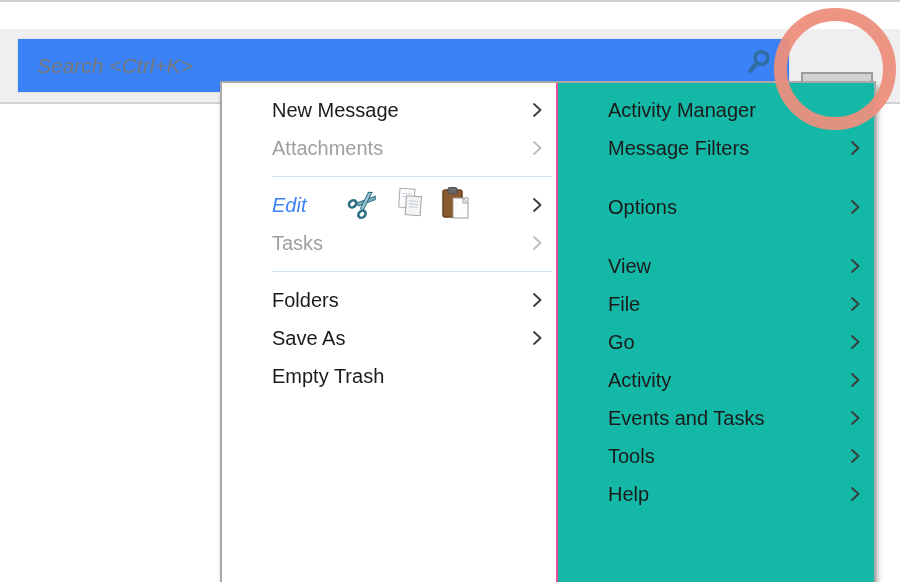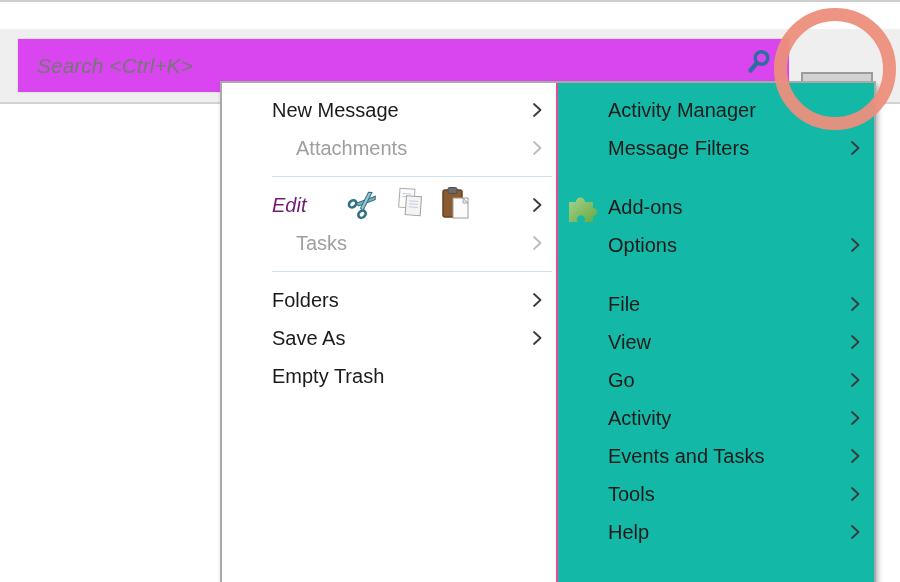--- a/index.html
+++ b/index.html
@@ -9,21 +9,21 @@
     font-family:"Liberation Sans","DejaVu Sans",sans-serif;
     -webkit-font-smoothing:antialiased;
   }
   
   .top-hairline{position:absolute;left:0;top:0;width:900px;height:2px;background:#cfcfcf;}
 
   
   .toolbar{position:absolute;left:0;top:29px;width:900px;height:75px;
     background:#efefef;border-bottom:2px solid #d2d2d2;box-sizing:border-box;z-index:1;}
   .search-input{position:absolute;left:17px;top:9px;width:773px;height:55px;
-    box-sizing:border-box;background:#d946ef;border:1px solid #e2e2e2;
+    box-sizing:border-box;background:#3b82f6;border:1px solid #e2e2e2;
     font-family:"Liberation Sans","DejaVu Sans",sans-serif;
     font-size:21px;font-style:italic;color:#3a3a3a;padding:0 40px 0 19px;outline:none;}
   .search-input::placeholder{color:#767676;font-style:italic;opacity:1;}
   .search-glyph{position:absolute;left:745px;top:18px;width:28px;height:30px;}
 
   .menu-button{position:absolute;left:801px;top:43px;width:72px;height:47px;
     box-sizing:border-box;background:#d2d2d2;border:2px solid #9b9b9b;
     display:flex;flex-direction:column;justify-content:center;align-items:center;
     gap:4px;z-index:2;padding:0;cursor:pointer;}
   .menu-button .bar{width:40px;height:7px;border-radius:3.5px;background:#3b3b3b;}
@@ -37,23 +37,23 @@
     box-sizing:border-box;border:2px solid #a9a9a9;display:flex;z-index:5;
     box-shadow:2px 4px 5px rgba(0,0,0,0.30);}
   .pane{box-sizing:border-box;display:flex;flex-direction:column;padding-top:8px;}
   .pane-left{width:334px;background:#ffffff;}
   .pane-right{flex:1;background:#14b8a6;border-left:2px solid #ec4899;}
 
   .row{height:38px;flex:none;display:flex;align-items:center;font-size:20px;color:#1b1b1b;}
   .icon-slot{width:50px;flex:none;display:flex;justify-content:center;align-items:center;}
   .label{flex:none;white-space:nowrap;}
   .chevron-slot{margin-left:auto;width:38px;flex:none;display:flex;justify-content:center;align-items:center;color:#3a3a3a;}
-  .row.disabled .label{color:#9f9f9f;margin-left:24px;}
+  .row.disabled .label{color:#9f9f9f;}
   .row.disabled .chevron-slot{color:#bcbcbc;}
-  .label-italic{font-style:italic;color:#701a75;}
+  .label-italic{font-style:italic;color:#3b82f6;}
   .edit-icons{display:flex;align-items:center;gap:12px;margin-left:auto;margin-right:6px;}
 
   .sep{height:19px;flex:none;display:flex;align-items:center;padding-left:50px;padding-right:4px;}
   .sep .line{flex:1;height:1px;background:#cfe0ef;}
   .group-gap{height:21px;flex:none;}
   .row-exit{margin-top:auto;text-align:center;}
 </style>
 </head>
 <body>
 
@@ -214,60 +214,46 @@
       <span class="label">Message Filters</span>
       <span class="chevron-slot">
         <svg width="14" height="20" viewBox="0 0 14 20">
             <path d="M4 4 L10.5 10 L4 16" fill="none" stroke="currentColor" stroke-width="1.8" stroke-linecap="round" stroke-linejoin="round"></path>
           </svg>
       </span>
     </div>
 
     <div class="group-gap"></div>
 
-    <div class="row">
-      <span class="icon-slot">
-        <svg width="36" height="34" viewBox="0 0 36 34">
-          <defs>
-            <linearGradient id="pg" x1="0" y1="0" x2="1" y2="1">
-              <stop offset="0" stop-color="#a8d28c"></stop>
-                <stop offset="1" stop-color="#64a843"></stop>
-            </linearGradient>
-          </defs>
-          <path fill="url(#pg)" d="M4,12 H11 A4.5,4.5 0 1 1 20,12 H28 V18 A4,4 0 1 1 28,26 V32 H19 A4,4 0 1 0 13,32 H4 Z"></path>
-        </svg>
-      </span>
-      <span class="label">Add-ons</span>
-    </div>
 
     <div class="row">
       <span class="icon-slot"></span>
       <span class="label">Options</span>
       <span class="chevron-slot">
         <svg width="14" height="20" viewBox="0 0 14 20">
             <path d="M4 4 L10.5 10 L4 16" fill="none" stroke="currentColor" stroke-width="1.8" stroke-linecap="round" stroke-linejoin="round"></path>
           </svg>
       </span>
     </div>
 
     <div class="group-gap"></div>
 
     <div class="row">
       <span class="icon-slot"></span>
+      <span class="label">View</span>
+      <span class="chevron-slot">
+        <svg width="14" height="20" viewBox="0 0 14 20">
+            <path d="M4 4 L10.5 10 L4 16" fill="none" stroke="currentColor" stroke-width="1.8" stroke-linecap="round" stroke-linejoin="round"></path>
+          </svg>
+      </span>
+    </div>
+
+    <div class="row">
+      <span class="icon-slot"></span>
       <span class="label">File</span>
-      <span class="chevron-slot">
-        <svg width="14" height="20" viewBox="0 0 14 20">
-            <path d="M4 4 L10.5 10 L4 16" fill="none" stroke="currentColor" stroke-width="1.8" stroke-linecap="round" stroke-linejoin="round"></path>
-          </svg>
-      </span>
-    </div>
-
-    <div class="row">
-      <span class="icon-slot"></span>
-      <span class="label">View</span>
       <span class="chevron-slot">
         <svg width="14" height="20" viewBox="0 0 14 20">
             <path d="M4 4 L10.5 10 L4 16" fill="none" stroke="currentColor" stroke-width="1.8" stroke-linecap="round" stroke-linejoin="round"></path>
           </svg>
       </span>
     </div>
 
     <div class="row">
       <span class="icon-slot"></span>
       <span class="label">Go</span>

